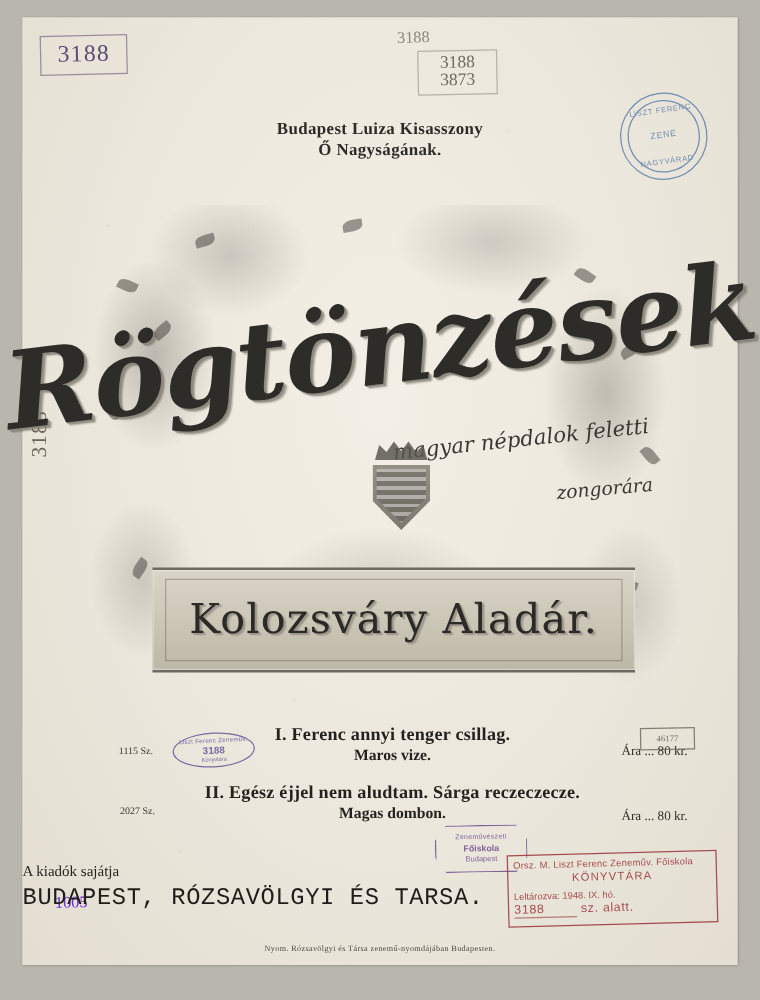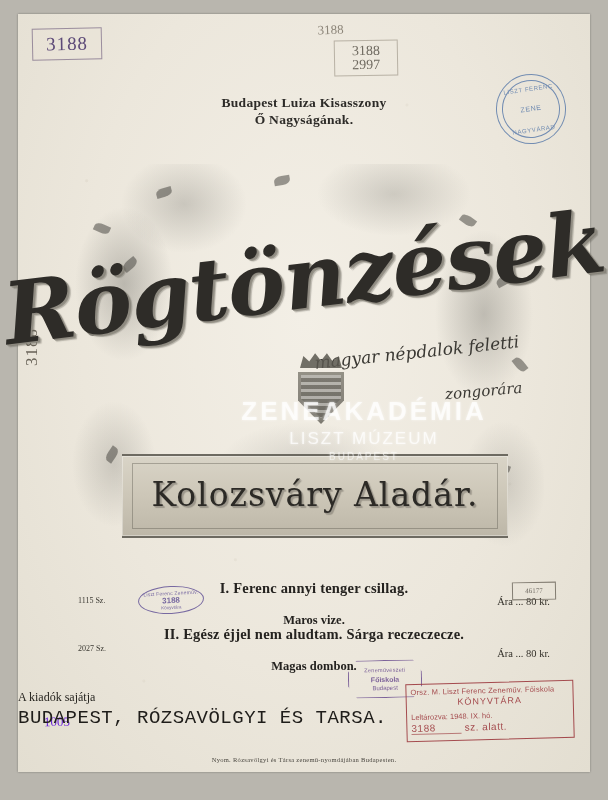--- a/index.html
+++ b/index.html
@@ -211,21 +211,21 @@
   
   .contents{
     position:absolute;left:60px;top:566px;right:40px;
   }
   .line-main{
     font-size:14.5px;font-weight:bold;color:#24221f;text-align:center;
     letter-spacing:.2px;
   }
   .line-sub{
     font-size:12.5px;font-weight:bold;color:#24221f;text-align:center;
-    margin-top:16px;
+    margin-top:0;
   }
   .price{
     position:absolute;right:0;font-size:10.5px;color:#333029;
     font-family:"Liberation Serif",serif;
   }
   .platenum{
     position:absolute;left:0;font-size:8px;color:#3a3832;
   }
 
   .publisher{
@@ -287,21 +287,21 @@
 <body>
 
 <div class="page">
   <div class="paper"></div>
   <div class="speckle"></div>
 
   <div class="pencil-tl">3188</div>
   <div class="pencil-top-mid">3188</div>
   <div class="pencil-top-box">
     <span>3188</span>
-    <span>2997</span>
+    <span>3873</span>
   </div>
   <div class="side-number">3188</div>
   <div class="pencil-bl">1005</div>
 
   <div class="round-stamp">
     <div class="rs-top">LISZT FERENC</div>
     <div class="rs-mid">ZENE</div>
     <div class="rs-bot">NAGYVÁRAD</div>
   </div>
 
@@ -334,40 +334,35 @@
     <div class="arms">
       <div class="crown"></div>
       <div class="shield"></div>
     </div>
 
     <div class="band">
       <div class="band-inner"></div>
     </div>
     <div class="composer">Kolozsváry Aladár.</div>
 
-    <div class="watermark">
-      <div class="w1">ZENEAKADÉMIA</div>
-      <div class="w2">LISZT MÚZEUM</div>
-      <div class="w3">BUDAPEST</div>
-    </div>
   </div>
 
   <div class="contents">
     <div style="position:relative;height:34px;">
-      <span class="platenum" style="top:16px;">1115 Sz.</span>
+      <span class="platenum" style="top:16px;margin-left:17px;">1115 Sz.</span>
       <div class="line-main">
         <span>I.</span>
         <span>Ferenc annyi tenger csillag.</span>
       </div>
       <div class="line-sub">Maros vize.</div>
       <span class="price" style="top:16px;">Ára ... 80 kr.</span>
     </div>
 
     <div style="position:relative;height:40px;margin-top:12px;">
-      <span class="platenum" style="top:18px;">2027 Sz.</span>
+      <span class="platenum" style="top:18px;margin-left:18px;">2027 Sz.</span>
       <div class="line-main">
         <span>II.</span>
         <span>Egész éjjel nem aludtam. Sárga reczeczecze.</span>
       </div>
       <div class="line-sub">Magas dombon.</div>
       <span class="price" style="top:22px;">Ára ... 80 kr.</span>
     </div>
   </div>
 
   <div class="publisher">

